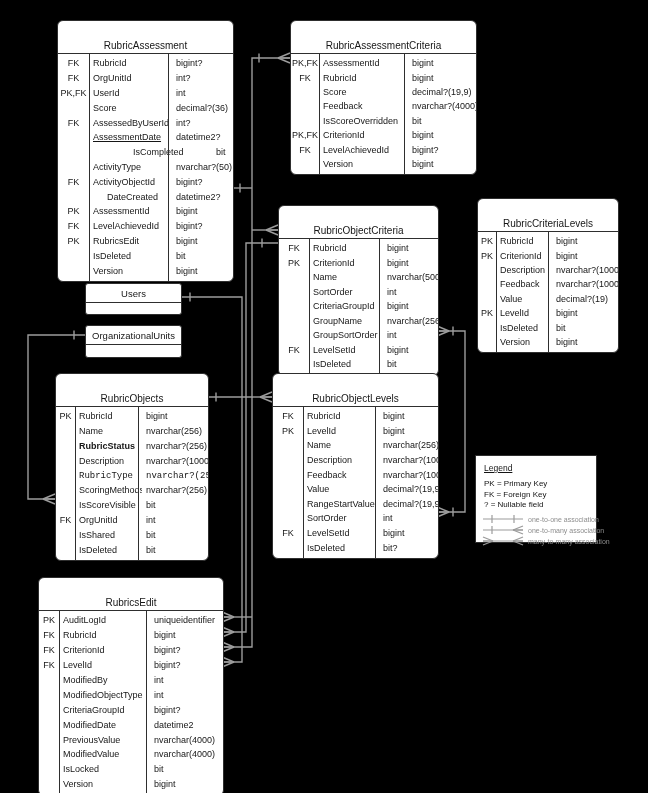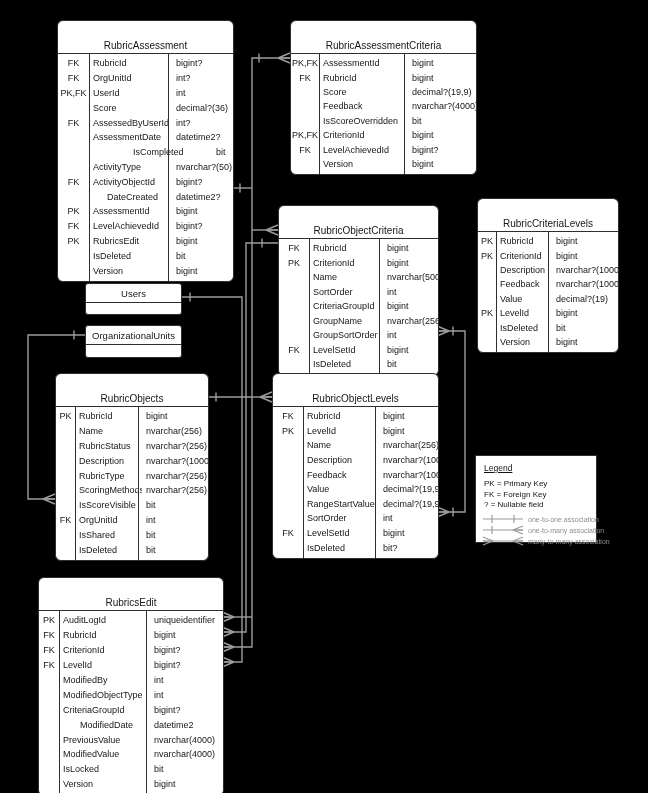--- a/index.html
+++ b/index.html
@@ -121,21 +121,21 @@
             <div class="c-name" style="width: 79px;">Score</div>
             <div class="c-type">decimal?(36)</div>
           </div>
           <div class="frow" style="height: 14.8px;">
             <div class="c-key" style="width: 31px;">FK</div>
             <div class="c-name" style="width: 79px;">AssessedByUserId</div>
             <div class="c-type">int?</div>
           </div>
           <div class="frow" style="height: 14.8px;">
             <div class="c-key" style="width: 31px;"></div>
-            <div class="c-name" style="width: 79px;">AssessmentDate</div>
+            <div class="c-name" style="width: 79px; text-decoration: underline;">AssessmentDate</div>
             <div class="c-type">datetime2?</div>
           </div>
           <div class="frow" style="height: 14.8px;">
             <div class="c-key" style="width: 31px;"></div>
             <div class="c-name" style="width: 79px; margin-left: 40px;">IsCompleted</div>
             <div class="c-type">bit</div>
           </div>
           <div class="frow" style="height: 14.8px;">
             <div class="c-key" style="width: 31px;"></div>
             <div class="c-name" style="width: 79px;">ActivityType</div>
@@ -334,29 +334,29 @@
             <div class="c-name" style="width: 63px;">RubricId</div>
             <div class="c-type">bigint</div>
           </div>
           <div class="frow" style="height: 14.8px;">
             <div class="c-key" style="width: 19px;"></div>
             <div class="c-name" style="width: 63px;">Name</div>
             <div class="c-type">nvarchar(256)</div>
           </div>
           <div class="frow" style="height: 14.8px;">
             <div class="c-key" style="width: 19px;"></div>
-            <div class="c-name" style="width: 63px;">RubricStatus</div>
+            <div class="c-name" style="width: 63px; font-weight: bold;">RubricStatus</div>
             <div class="c-type">nvarchar?(256)</div>
           </div>
           <div class="frow" style="height: 14.8px;">
             <div class="c-key" style="width: 19px;"></div>
             <div class="c-name" style="width: 63px;">Description</div>
             <div class="c-type">nvarchar?(1000)</div>
           </div>
-          <div class="frow" style="height: 14.8px;">
+          <div class="frow" style="height: 14.8px; font-family: Liberation Mono, monospace;">
             <div class="c-key" style="width: 19px;"></div>
             <div class="c-name" style="width: 63px;">RubricType</div>
             <div class="c-type">nvarchar?(256)</div>
           </div>
           <div class="frow" style="height: 14.8px;">
             <div class="c-key" style="width: 19px;"></div>
             <div class="c-name" style="width: 63px;">ScoringMethods</div>
             <div class="c-type">nvarchar?(256)</div>
           </div>
           <div class="frow" style="height: 14.8px;">
@@ -473,21 +473,21 @@
             <div class="c-name" style="width: 87px;">ModifiedObjectType</div>
             <div class="c-type">int</div>
           </div>
           <div class="frow" style="height: 14.9px;">
             <div class="c-key" style="width: 20px;"></div>
             <div class="c-name" style="width: 87px;">CriteriaGroupId</div>
             <div class="c-type">bigint?</div>
           </div>
           <div class="frow" style="height: 14.9px;">
             <div class="c-key" style="width: 20px;"></div>
-            <div class="c-name" style="width: 87px; text-align: center;">ModifiedDate</div>
+            <div class="c-name" style="width: 87px;">ModifiedDate</div>
             <div class="c-type">datetime2</div>
           </div>
           <div class="frow" style="height: 14.9px;">
             <div class="c-key" style="width: 20px;"></div>
             <div class="c-name" style="width: 87px;">PreviousValue</div>
             <div class="c-type">nvarchar(4000)</div>
           </div>
           <div class="frow" style="height: 14.9px;">
             <div class="c-key" style="width: 20px;"></div>
             <div class="c-name" style="width: 87px;">ModifiedValue</div>

